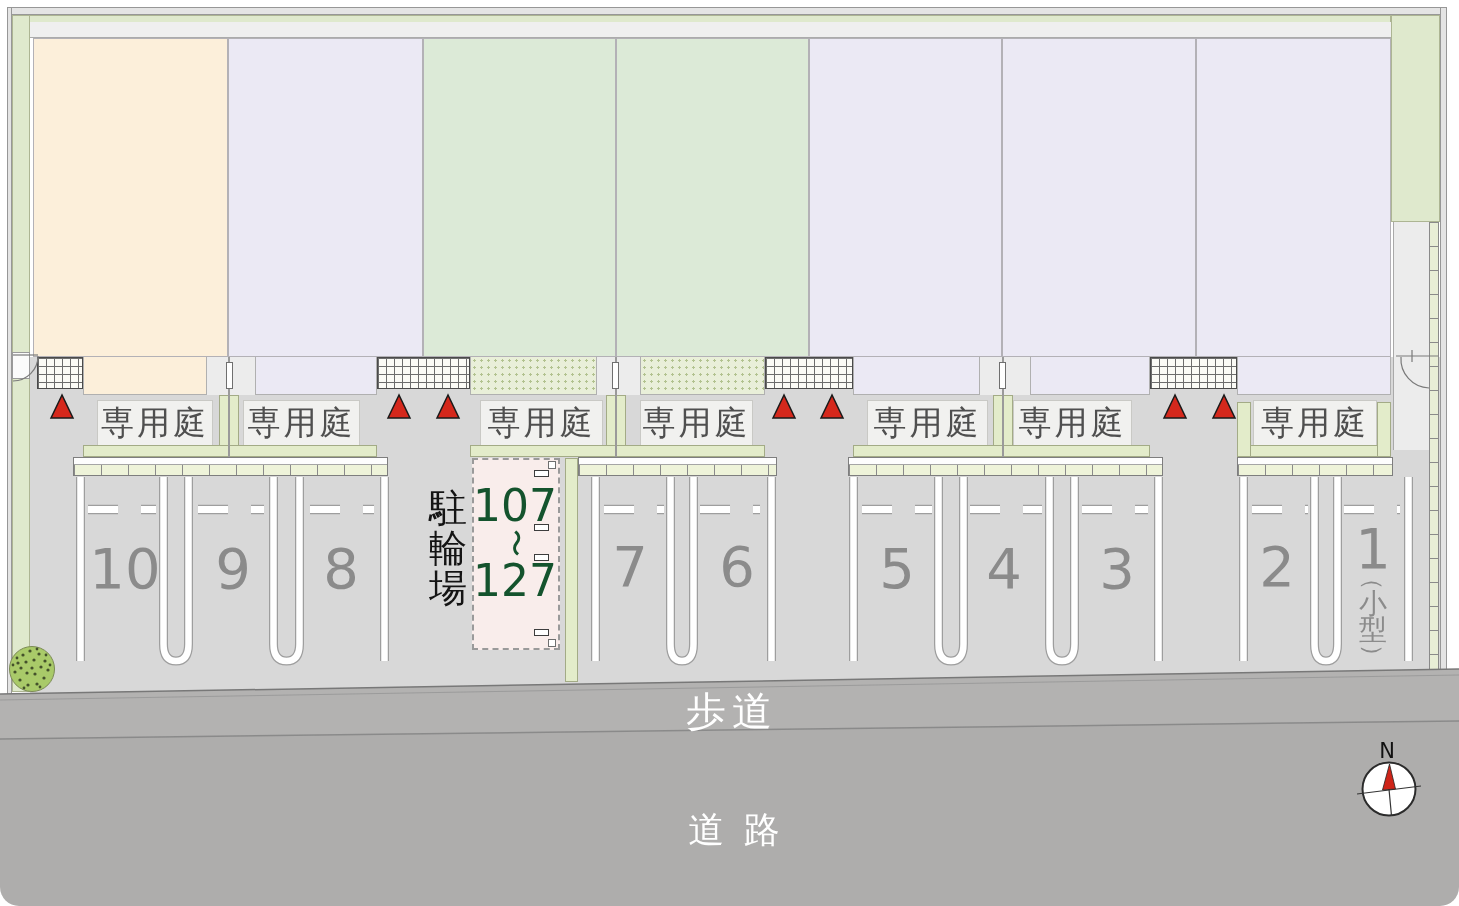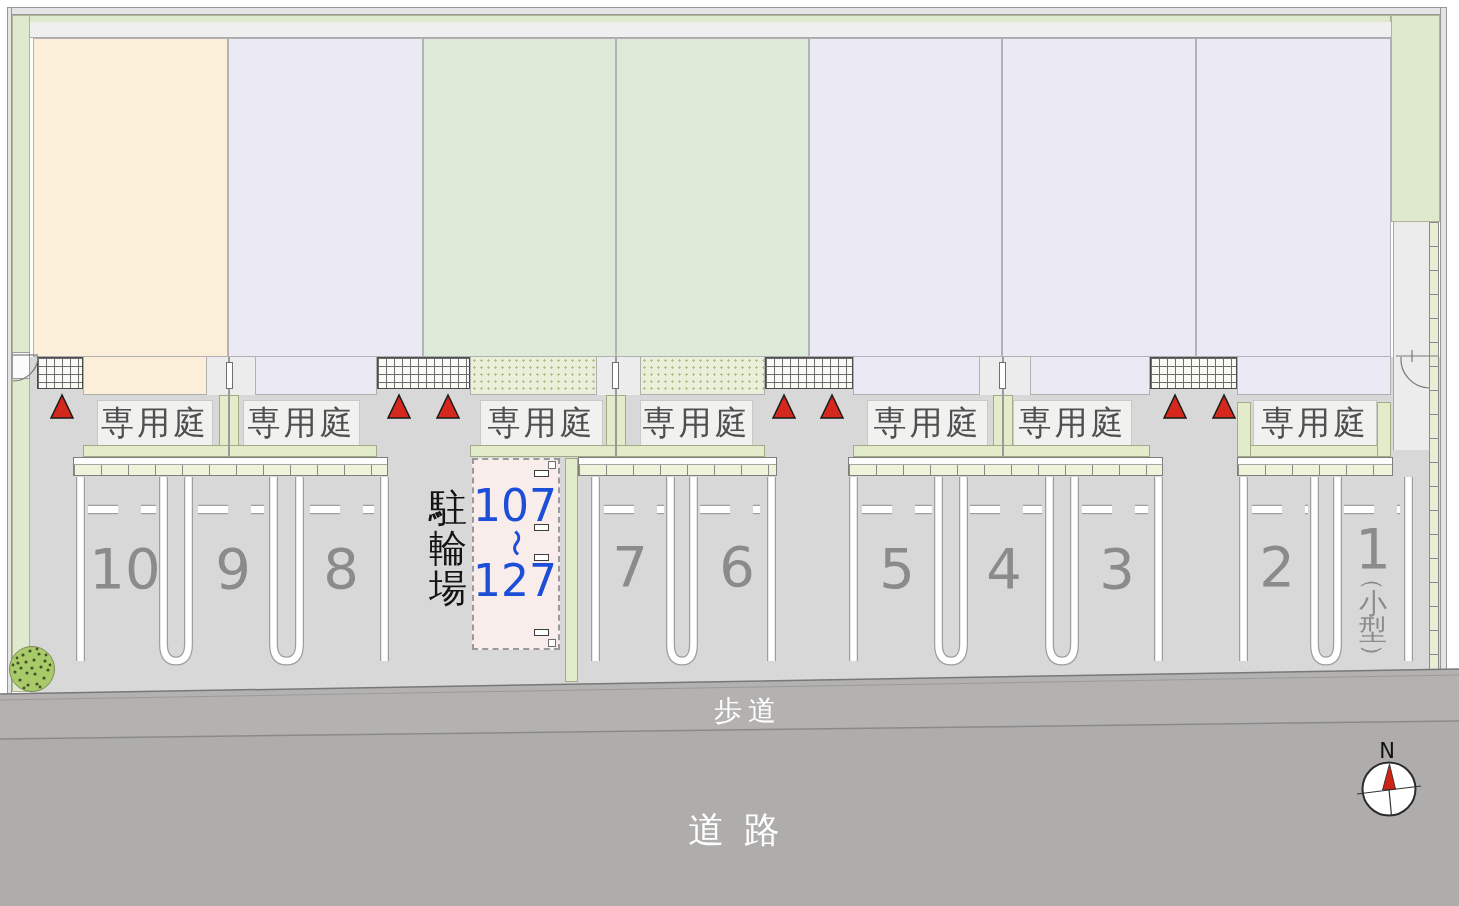--- a/index.html
+++ b/index.html
@@ -1,17 +1,17 @@
 <!DOCTYPE html>
 <html><head>
 <meta charset="utf-8">
 <style>
   html,body{margin:0;padding:0;background:#fff;}
   #stage{position:relative;width:1459px;height:906px;background:#ffffff;overflow:hidden;
-         font-family:"DejaVu Sans","Liberation Sans",sans-serif;}
+         font-family:"DejaVu Sans","Liberation Sans",sans-serif;border-radius:19px;}
   .abs{position:absolute;box-sizing:border-box;}
   
   .wall{background:#e4e4e4;border:1px solid #979797;}
   .hedge{background:#dfe9cd;border:1px solid #adb593;}
   .rearwalk{background:#efefef;border-bottom:1px solid #ababab;}
   
   .bldg{top:38px;height:319px;border:1px solid #b3b1b6;}
   .b-cream{background:#fcefda;}
   .b-lav{background:#ebe9f4;}
   .b-grn{background:#dcead7;}
@@ -244,24 +244,24 @@
     <span>小</span>
     <span>型</span>
     <span class="rot90" style="font-size:24px;">）</span>
   </div>
 
   <div class="vcol" style="left:428px;top:488px;width:40px;color:#141414;font-size:38px;line-height:40px;">
     <span>駐</span>
     <span>輪</span>
     <span>場</span>
   </div>
-  <div class="vcol" style="left:477px;top:484px;width:76px;color:#1d4ed8;">
+  <div class="vcol" style="left:477px;top:484px;width:76px;color:#14532d;">
     <span style="font-size:44px;line-height:44px;">107</span>
     <span class="rot90" style="font-size:28px;line-height:30px;">〜</span>
     <span style="font-size:44px;line-height:46px;">127</span>
   </div>
 
-  <div class="txt roadtxt" style="left:748px;top:711px;font-size:28px;letter-spacing:6px;">歩道</div>
+  <div class="txt roadtxt" style="left:732px;top:711px;font-size:40px;letter-spacing:6px;">歩道</div>
   <div class="txt roadtxt" style="left:736px;top:830px;font-size:36px;letter-spacing:4px;">道 路</div>
 
   <div class="txt" style="left:1387px;top:751px;font-size:21px;color:#111;">N</div>
 
 </div>
 
 </body></html>

